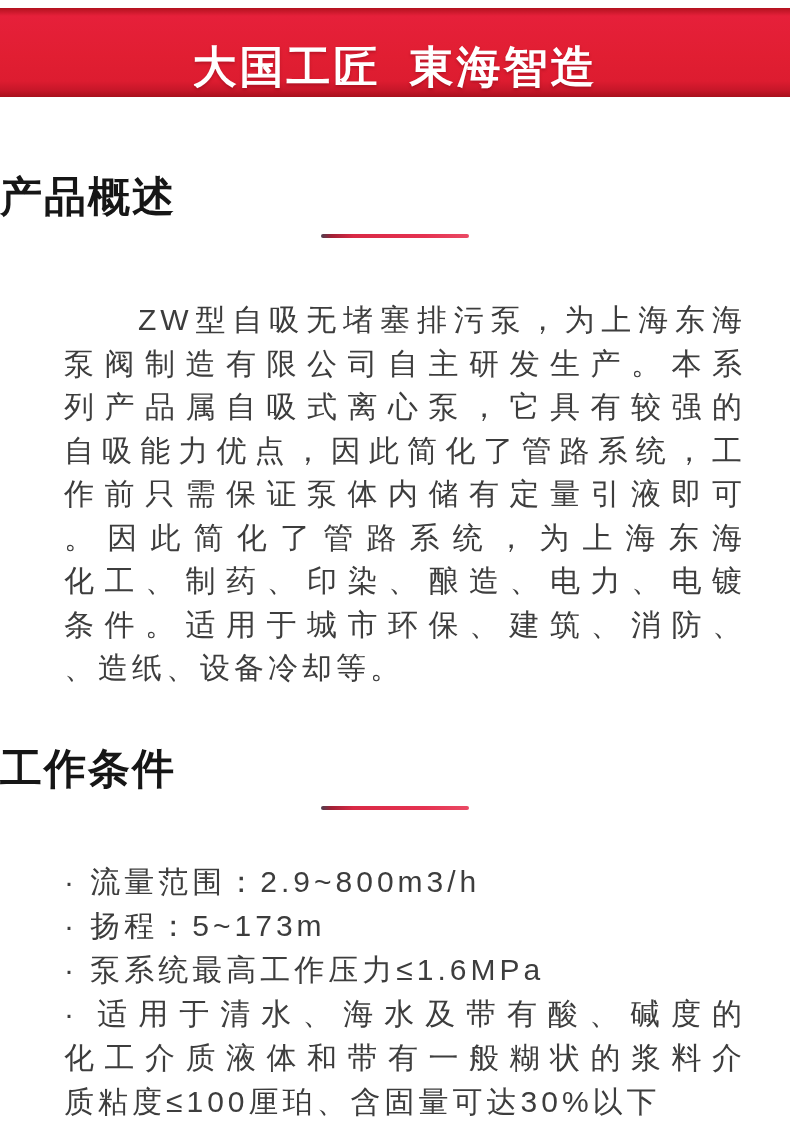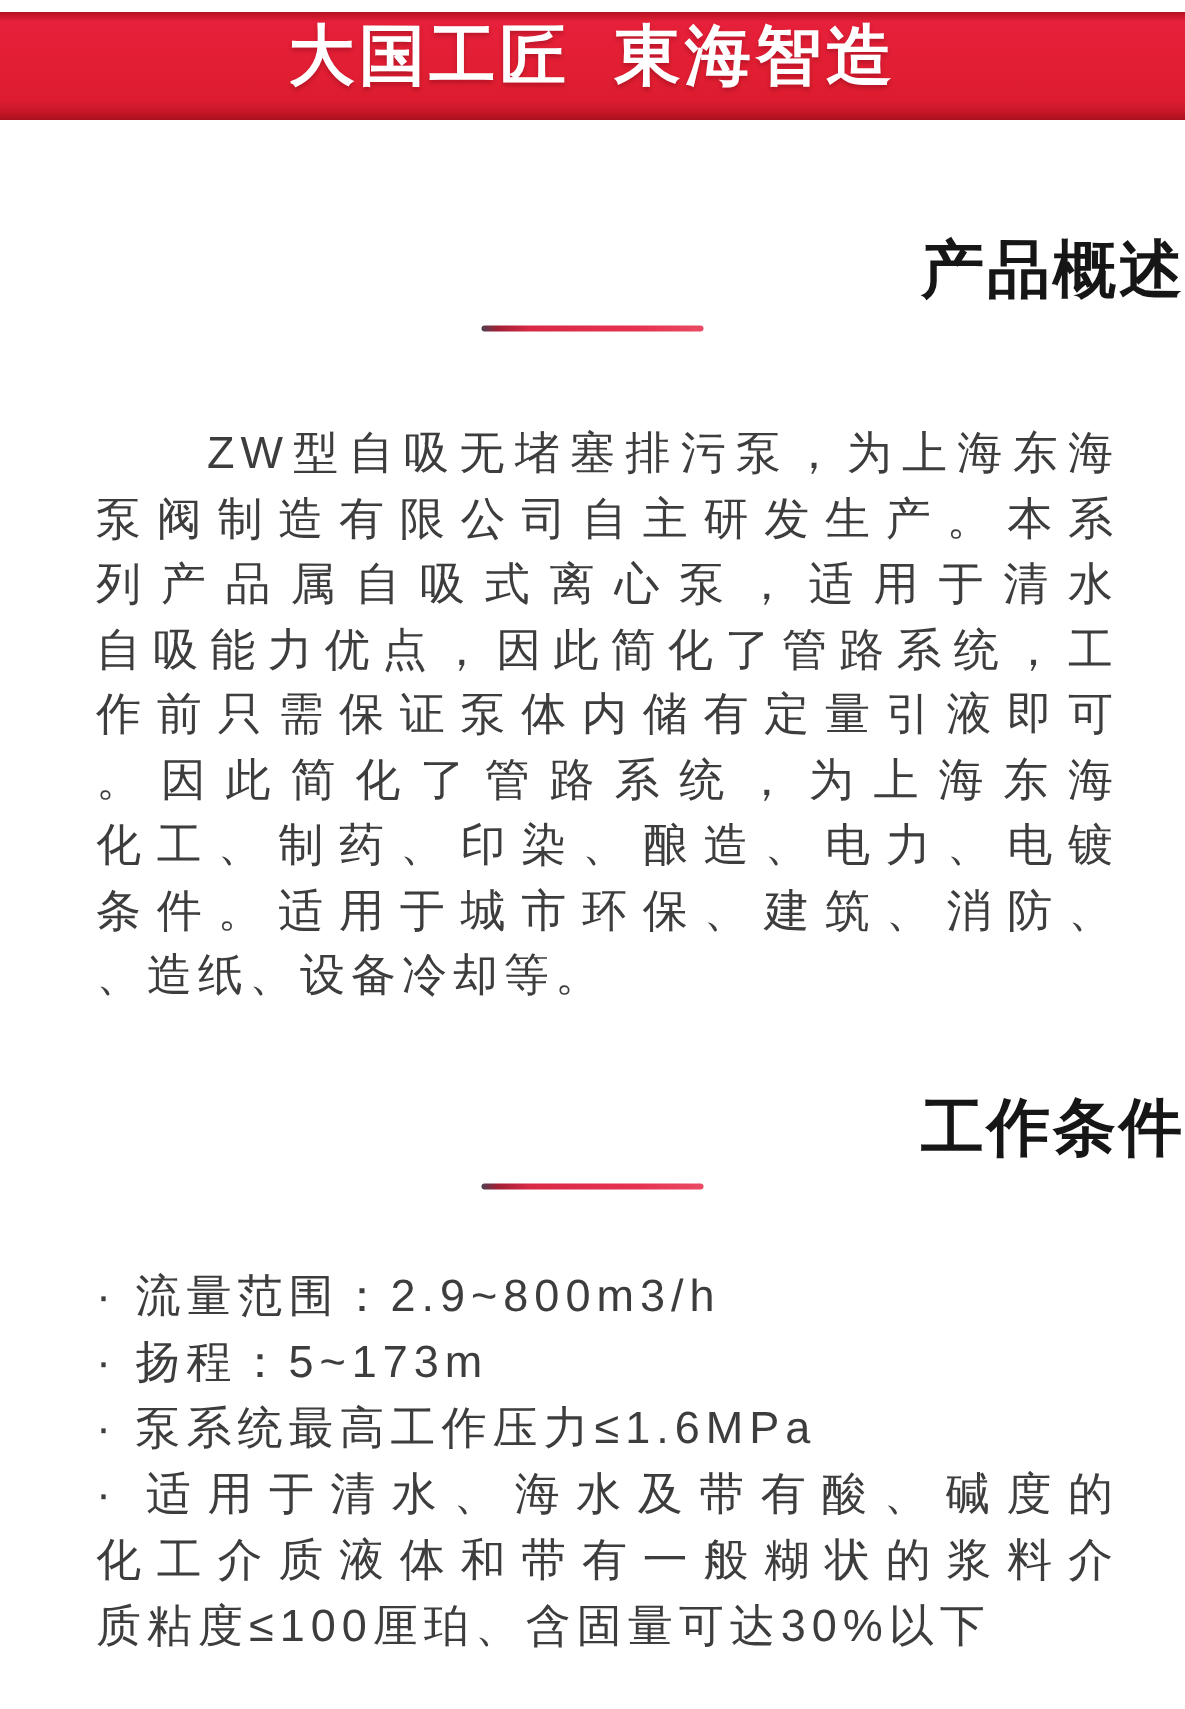--- a/index.html
+++ b/index.html
@@ -5,38 +5,38 @@
   html, body { margin: 0; padding: 0; }
   body {
     width: 790px; height: 1139px;
     background: #ffffff;
     font-family: "Liberation Sans", sans-serif;
     overflow: hidden;
     position: relative;
   }
   .banner {
     margin-top: 8px;
-    height: 72px;
+    height: 89px;
     background: linear-gradient(180deg, #b3121f 0%, #e6203a 9%, #e11e32 55%, #dd1c30 82%, #c51628 93%, #a8101d 100%);
     display: flex;
-    align-items: flex-start;
+    align-items: flex-end;
     justify-content: center;
   }
   .banner-title {
     color: #ffffff;
     font-size: 44px;
     font-weight: 700;
     letter-spacing: 3px;
     word-spacing: 14px;
     white-space: pre;
     text-shadow: 0 2px 3px rgba(90, 0, 12, 0.30);
   }
   .section-heading {
     margin: 0;
-    text-align: right;
+    text-align: left;
     font-size: 42px;
     line-height: 43px;
     font-weight: 700;
     color: #161616;
     letter-spacing: 2px;
   }
   #overview-heading { margin-top: 78px; }
   #conditions-heading { margin-top: 57px; }
   .heading-underline {
     width: 148px; height: 4px;
@@ -64,21 +64,21 @@
 <header class="banner">
   <div class="banner-title">大国工匠 東海智造</div>
 </header>
 
 <section>
   <h1 id="overview-heading" class="section-heading">产品概述</h1>
   <div class="heading-underline"></div>
   <div class="body-text overview-para">
       <div class="tline fill">ZW型自吸无堵塞排污泵，为上海东海</div>
       <div class="tline fill">泵阀制造有限公司自主研发生产。本系</div>
-      <div class="tline fill">列产品属自吸式离心泵，适用于清水</div>
+      <div class="tline fill">列产品属自吸式离心泵，它具有较强的</div>
       <div class="tline fill">自吸能力优点，因此简化了管路系统，工</div>
       <div class="tline fill">作前只需保证泵体内储有定量引液即可</div>
       <div class="tline fill">。因此简化了管路系统，为上海东海</div>
       <div class="tline fill">化工、制药、印染、酿造、电力、电镀</div>
       <div class="tline fill">条件。适用于城市环保、建筑、消防、</div>
       <div class="tline">、造纸、设备冷却等。</div>
     </div>
 </section>
 
 <section>

